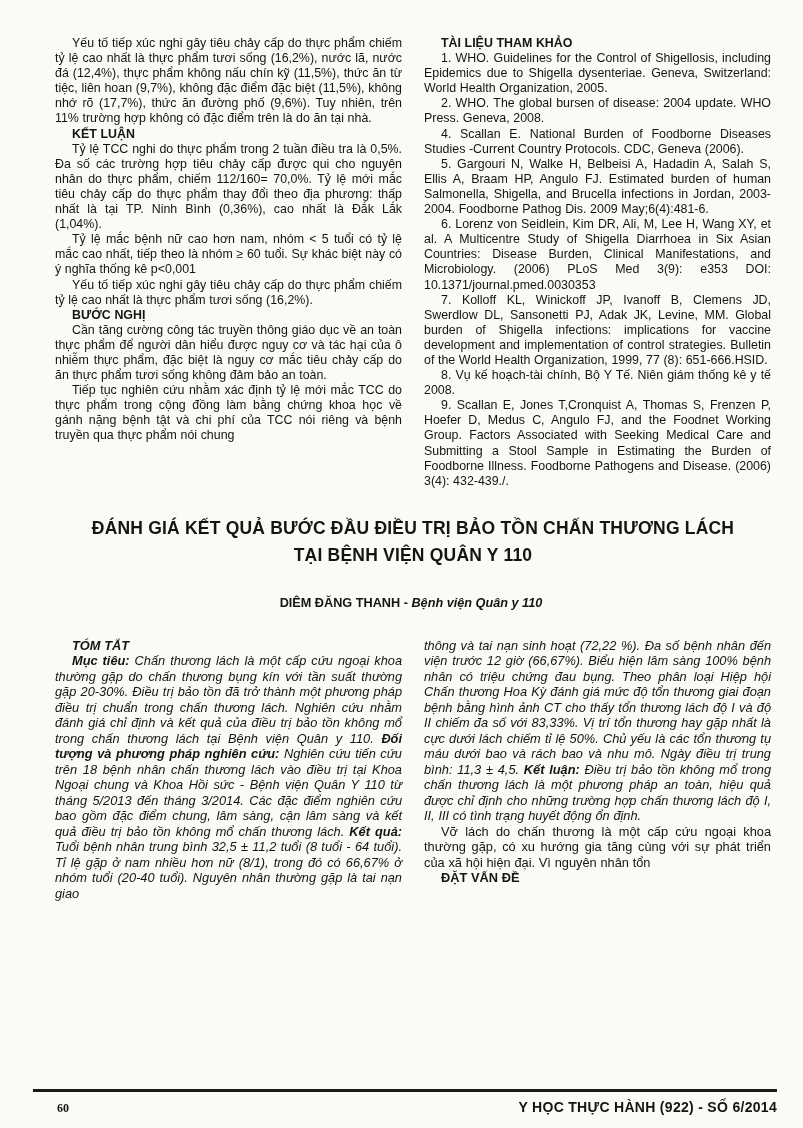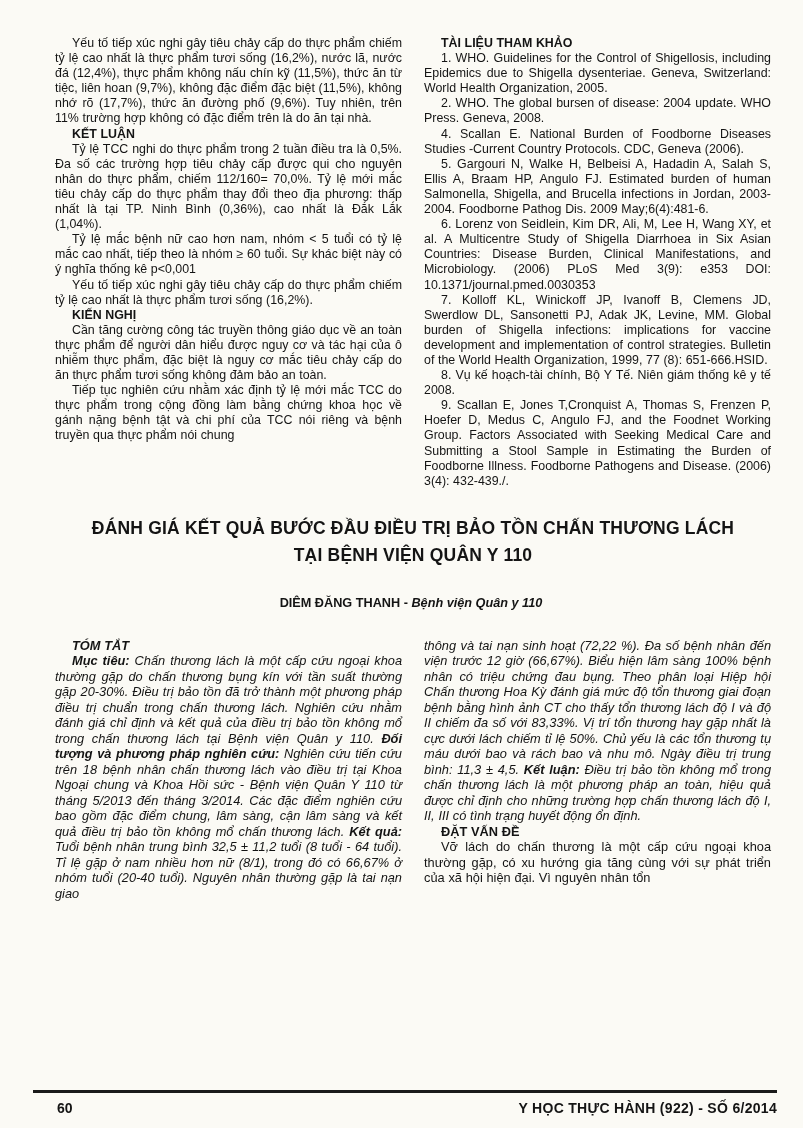--- a/index.html
+++ b/index.html
@@ -26,36 +26,36 @@
     font-size:17.5px; line-height:27.5px; letter-spacing:0.2px;
   }
   .author-line {
     text-align:center; font-weight:700; font-size:12.7px;
     margin:26px 4px 28px 0;
   }
   .author-affil { font-style:italic; }
   .footer { position:absolute; left:33px; right:26px; bottom:12px; }
   .footer-rule { border-top:3px solid #1a1a1a; margin-bottom:7px; }
   .footer-row { display:flex; justify-content:space-between; align-items:baseline; font-weight:700; }
-  .page-num { font-size:14px; padding-left:24px; }
+  .page-num { font-size:12px; padding-left:24px;font-family:Liberation Serif, serif; }
   .journal { font-size:14px; letter-spacing:0.3px;text-align:right; }
 </style>
 </head>
 <body>
 
 <div class="page">
 
   <div class="two-col">
     <div class="col">
         <p class="para"><span>Yếu tố tiếp xúc nghi gây tiêu chảy cấp do thực phẩm chiếm tỷ lệ cao nhất là thực phẩm tươi sống (16,2%), nước lã, nước đá (12,4%), thực phẩm không nấu chín kỹ (11,5%), thức ăn từ tiệc, liên hoan (9,7%), không đặc điểm đặc biệt (11,5%), không nhớ rõ (17,7%), thức ăn đường phố (9,6%). Tuy nhiên, trên 11% trường hợp không có đặc điểm trên là do ăn tại nhà.</span></p>
         <p class="para h"><span>KẾT LUẬN</span></p>
         <p class="para"><span>Tỷ lệ TCC nghi do thực phẩm trong 2 tuần điều tra là 0,5%. Đa số các trường hợp tiêu chảy cấp được qui cho nguyên nhân do thực phẩm, chiếm 112/160= 70,0%. Tỷ lệ mới mắc tiêu chảy cấp do thực phẩm thay đổi theo địa phương: thấp nhất là tại TP. Ninh Bình (0,36%), cao nhất là Đắk Lắk (1,04%).</span></p>
         <p class="para"><span>Tỷ lệ mắc bệnh nữ cao hơn nam, nhóm &lt; 5 tuổi có tỷ lệ mắc cao nhất, tiếp theo là nhóm ≥ 60 tuổi. Sự khác biệt này có ý nghĩa thống kê p&lt;0,001</span></p>
         <p class="para"><span>Yếu tố tiếp xúc nghi gây tiêu chảy cấp do thực phẩm chiếm tỷ lệ cao nhất là thực phẩm tươi sống (16,2%).</span></p>
-        <p class="para h"><span>KIẾN NGHỊ</span></p>
+        <p class="para h"><span>BƯỚC NGHỊ</span></p>
         <p class="para"><span>Cần tăng cường công tác truyền thông giáo dục về an toàn thực phẩm để người dân hiểu được nguy cơ và tác hại của ô nhiễm thực phẩm, đặc biệt là nguy cơ mắc tiêu chảy cấp do ăn thực phẩm tươi sống không đảm bảo an toàn.</span></p>
         <p class="para"><span>Tiếp tục nghiên cứu nhằm xác định tỷ lệ mới mắc TCC do thực phẩm trong cộng đồng làm bằng chứng khoa học về gánh nặng bệnh tật và chi phí của TCC nói riêng và bệnh truyền qua thực phẩm nói chung</span></p>
       </div>
     <div class="col">
         <p class="para h"><span>TÀI LIỆU THAM KHẢO</span></p>
         <p class="para"><span>1. WHO. Guidelines for the Control of Shigellosis, including Epidemics due to Shigella dysenteriae. Geneva, Switzerland: World Health Organization, 2005.</span></p>
         <p class="para"><span>2. WHO. The global bursen of disease: 2004 update. WHO Press. Geneva, 2008.</span></p>
         <p class="para"><span>4. Scallan E. National Burden of Foodborne Diseases Studies -Current Country Protocols. CDC, Geneva (2006).</span></p>
         <p class="para"><span>5. Gargouri N, Walke H, Belbeisi A, Hadadin A, Salah S, Ellis A, Braam HP, Angulo FJ. Estimated burden of human Salmonella, Shigella, and Brucella infections in Jordan, 2003-2004. Foodborne Pathog Dis. 2009 May;6(4):481-6.</span></p>
         <p class="para"><span>6. Lorenz von Seidlein, Kim DR, Ali, M, Lee H, Wang XY, et al. A Multicentre Study of Shigella Diarrhoea in Six Asian Countries: Disease Burden, Clinical Manifestations, and Microbiology. (2006) PLoS Med 3(9): e353 DOI: 10.1371/journal.pmed.0030353</span></p>
@@ -74,22 +74,22 @@
     <span class="author-name">DIÊM ĐĂNG THANH - </span><span class="author-affil">Bệnh viện Quân y 110</span>
   </div>
 
   <div class="two-col abstract">
     <div class="col">
         <p class="para h italic"><span>TÓM TẮT</span></p>
         <p class="para italic"><span class="b">Mục tiêu: </span><span>Chấn thương lách là một cấp cứu ngoại khoa thường gặp do chấn thương bụng kín với tần suất thường gặp 20-30%. Điều trị bảo tồn đã trở thành một phương pháp điều trị chuẩn trong chấn thương lách. Nghiên cứu nhằm đánh giá chỉ định và kết quả của điều trị bảo tồn không mổ trong chấn thương lách tại Bệnh viện Quân y 110. </span><span class="b">Đối tượng và phương pháp nghiên cứu: </span><span>Nghiên cứu tiến cứu trên 18 bệnh nhân chấn thương lách vào điều trị tại Khoa Ngoại chung và Khoa Hồi sức - Bệnh viện Quân Y 110 từ tháng 5/2013 đến tháng 3/2014. Các đặc điểm nghiên cứu bao gồm đặc điểm chung, lâm sàng, cận lâm sàng và kết quả điều trị bảo tồn không mổ chấn thương lách. </span><span class="b">Kết quả: </span><span>Tuổi bệnh nhân trung bình 32,5 ± 11,2 tuổi (8 tuổi - 64 tuổi). Tỉ lệ gặp ở nam nhiều hơn nữ (8/1), trong đó có 66,67% ở nhóm tuổi (20-40 tuổi). Nguyên nhân thường gặp là tai nạn giao</span></p>
       </div>
     <div class="col">
         <p class="para italic noind"><span>thông và tai nạn sinh hoạt (72,22 %). Đa số bệnh nhân đến viện trước 12 giờ (66,67%). Biểu hiện lâm sàng 100% bệnh nhân có triệu chứng đau bụng. Theo phân loại Hiệp hội Chấn thương Hoa Kỳ đánh giá mức độ tổn thương giai đoạn bệnh bằng hình ảnh CT cho thấy tổn thương lách độ I và độ II chiếm đa số với 83,33%. Vị trí tổn thương hay gặp nhất là cực dưới lách chiếm tỉ lệ 50%. Chủ yếu là các tổn thương tụ máu dưới bao và rách bao và nhu mô. Ngày điều trị trung bình: 11,3 ± 4,5. </span><span class="b">Kết luận: </span><span>Điều trị bảo tồn không mổ trong chấn thương lách là một phương pháp an toàn, hiệu quả được chỉ định cho những trường hợp chấn thương lách độ I, II, III có tình trạng huyết động ổn định.</span></p>
+        <p class="para"><span>Vỡ lách do chấn thương là một cấp cứu ngoại khoa thường gặp, có xu hướng gia tăng cùng với sự phát triển của xã hội hiện đại. Vì nguyên nhân tổn</span></p>
         <p class="para h"><span>ĐẶT VẤN ĐỀ</span></p>
-        <p class="para"><span>Vỡ lách do chấn thương là một cấp cứu ngoại khoa thường gặp, có xu hướng gia tăng cùng với sự phát triển của xã hội hiện đại. Vì nguyên nhân tổn</span></p>
       </div>
   </div>
 
   <div class="footer">
     <div class="footer-rule"></div>
     <div class="footer-row">
       <span class="page-num">60</span>
       <span class="journal">Y HỌC THỰC HÀNH (922) - SỐ 6/2014</span>
     </div>
   </div>

